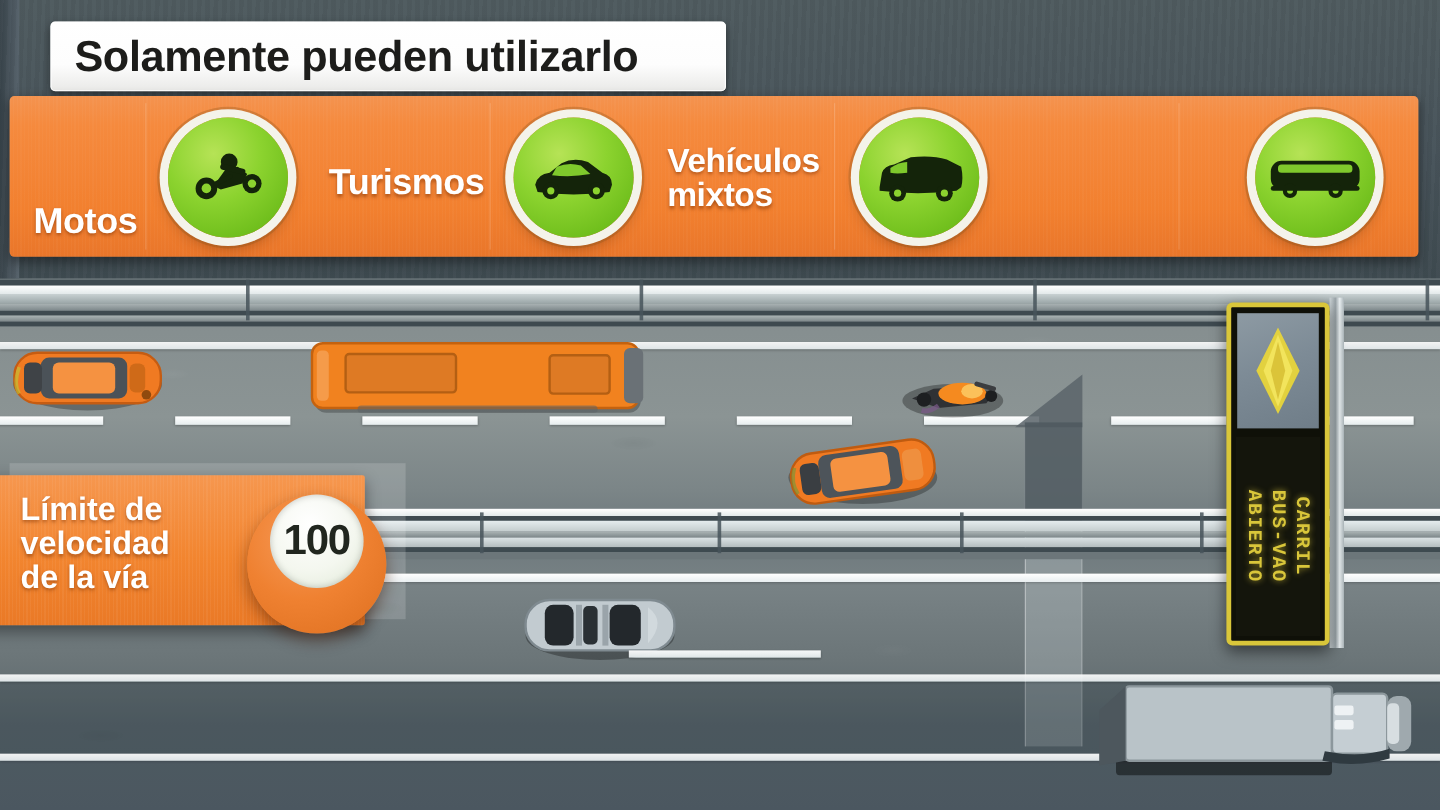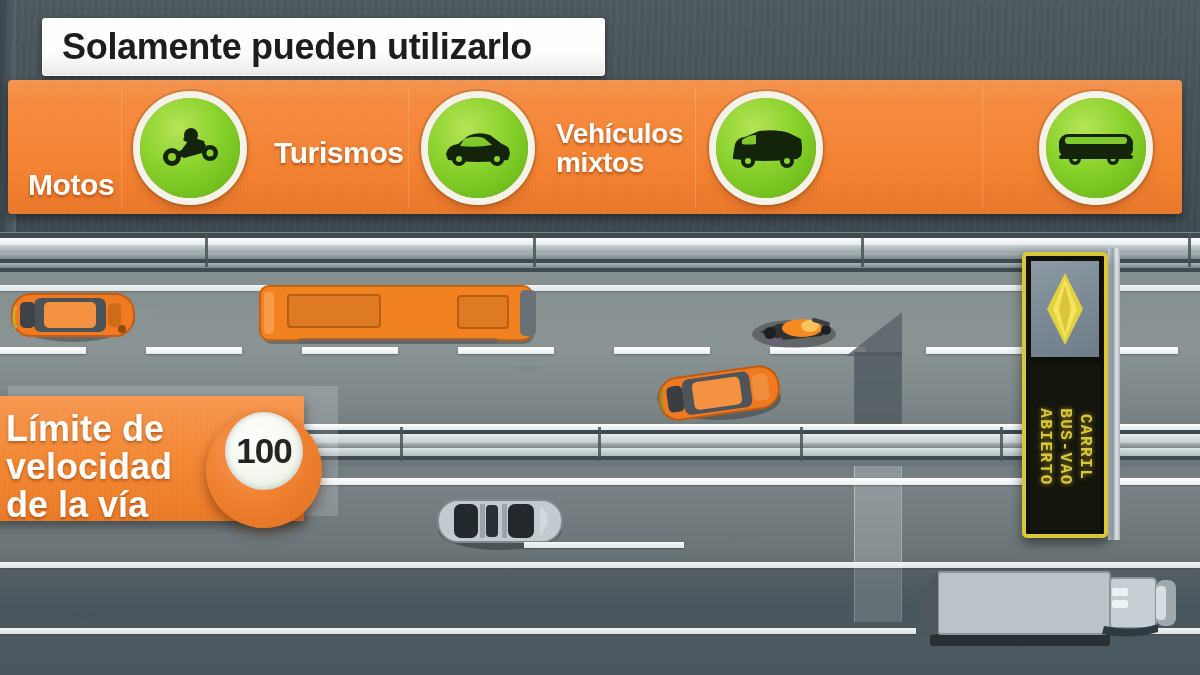--- a/index.html
+++ b/index.html
@@ -108,22 +108,22 @@
   
   .speed-shadow{position:absolute;left:8px;top:386px;width:330px;height:130px;
     background:rgba(255,255,255,.16);}
   .speed-badge{
     position:absolute;left:-14px;top:396px;width:318px;height:125px;
     background:linear-gradient(180deg,#f6974f 0%,#f2852f 55%,#ea7926 100%);
     box-shadow:0 5px 12px rgba(0,0,0,.40);
     border-radius:2px;}
   .speed-badge:after{content:"";position:absolute;inset:0;border-radius:2px;
     background:repeating-linear-gradient(90deg, rgba(255,255,255,.05) 0 1px, rgba(255,255,255,0) 1px 3px);}
-  .speed-text{position:absolute;left:20px;top:14px;width:200px;
-    color:#fff;font-weight:bold;font-size:36px;line-height:1.06;
+  .speed-text{position:absolute;left:31px;top:14px;width:200px;
+    color:#fff;font-weight:bold;font-size:27px;line-height:1.06;
     white-space:pre-line;text-shadow:0 2px 3px rgba(120,45,0,.5);z-index:2;}
   .speed-sign{
     position:absolute;left:206px;top:412px;width:116px;height:116px;border-radius:50%;
     background:radial-gradient(circle at 40% 32%, #f79a57 0%, #ef8131 48%, #dd6f1f 100%);
     box-shadow:0 6px 13px rgba(60,20,0,.45);
     display:flex;align-items:flex-start;justify-content:center;}
   .speed-sign-inner{
     width:78px;height:78px;border-radius:50%;
     background:radial-gradient(circle at 42% 32%, #ffffff 0%, #f4f7ef 55%, #dfe8d6 100%);
     display:flex;align-items:center;justify-content:center;

